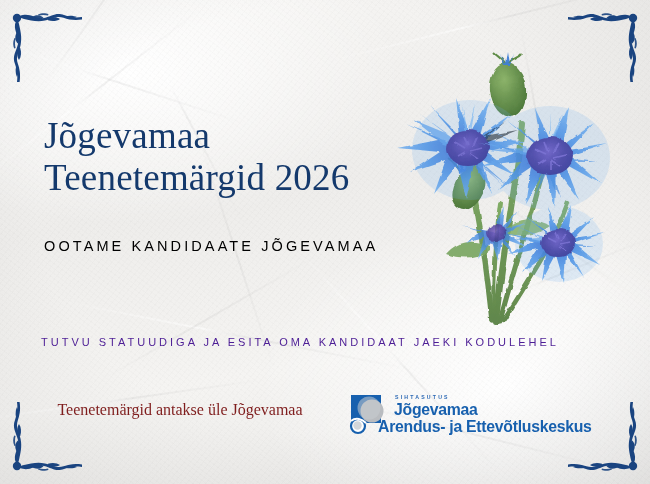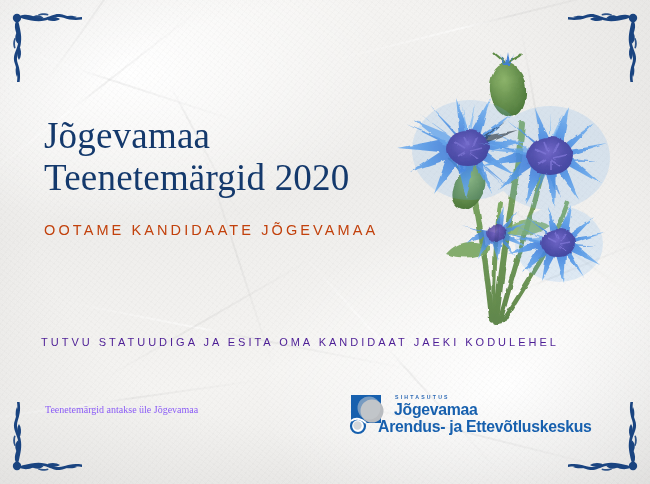--- a/index.html
+++ b/index.html
@@ -60,39 +60,39 @@
     position:absolute;left:44px;top:115px;width:400px;
     font-family:"Liberation Serif",serif;
     color:#14396c;
     font-size:37px;line-height:42px;
     letter-spacing:.2px;
     font-weight:400;
   }
   .title .l1{display:block;}
   .title .l2{display:block;}
   .subtitle{
-    position:absolute;left:44px;top:217px;width:470px;
-    color:#c2410c;
+    position:absolute;left:44px;top:233px;width:470px;
+    color:#000000;
     font-size:14.5px;line-height:26px;
     letter-spacing:3.1px;
     font-weight:400;
   }
   .subtitle span{display:block;white-space:nowrap;}
   .cta{
     position:absolute;left:41px;top:336px;width:580px;
     color:#4c1d95;
     font-size:11px;
     letter-spacing:3.0px;
     white-space:nowrap;
   }
   .footnote{
     position:absolute;left:45px;top:398px;width:270px;
     font-family:"Liberation Serif",serif;
-    color:#8b5cf6;
-    font-size:10px;line-height:24px;
+    color:#7f1d1d;
+    font-size:16px;line-height:24px;text-align:center;
   }
   .footnote span{display:block;}
   
   .logo{position:absolute;left:348px;top:391px;width:258px;height:54px;}
   .logo-mark{position:absolute;left:0;top:2px;width:44px;height:44px;}
   .logo-text{position:absolute;left:44px;top:0;width:214px;height:50px;}
   .logo-sihtasutus{
     position:absolute;left:3px;top:3px;
     font-size:5.2px;letter-spacing:2.2px;color:#2b68b4;font-weight:700;
   }
@@ -325,21 +325,21 @@
         <path d="M11.2 40 C8.4 44 9 49 11 52 C13.2 49 13.6 44 12.2 40 Z"></path>
         <path d="M8.6 57 C7 61 7.6 66 9 69 C10.6 66 10.8 61 9.8 57 Z"></path>
         <path d="M30 6.4 C34 4.6 38 5 40.5 6.2 L40 7.6 C37 6.8 33.5 6.8 30.6 7.8 Z" opacity=".9"></path>
         <path d="M6.4 30 C4.6 34 5 38 6.2 40.5 L7.6 40 C6.8 37 6.8 33.5 7.8 30.6 Z" opacity=".9"></path>
       </g>
     </svg>
   </div>
 
   <div class="title">
     <span class="l1">Jõgevamaa</span>
-    <span class="l2">Teenetemärgid 2020</span>
+    <span class="l2">Teenetemärgid 2026</span>
   </div>
 
   <div class="subtitle">
     <span>OOTAME KANDIDAATE JÕGEVAMAA</span>
   </div>
 
   <div class="cta">TUTVU STATUUDIGA JA ESITA OMA KANDIDAAT JAEKI KODULEHEL</div>
 
   <div class="footnote">
     <span>Teenetemärgid antakse üle Jõgevamaa</span>

